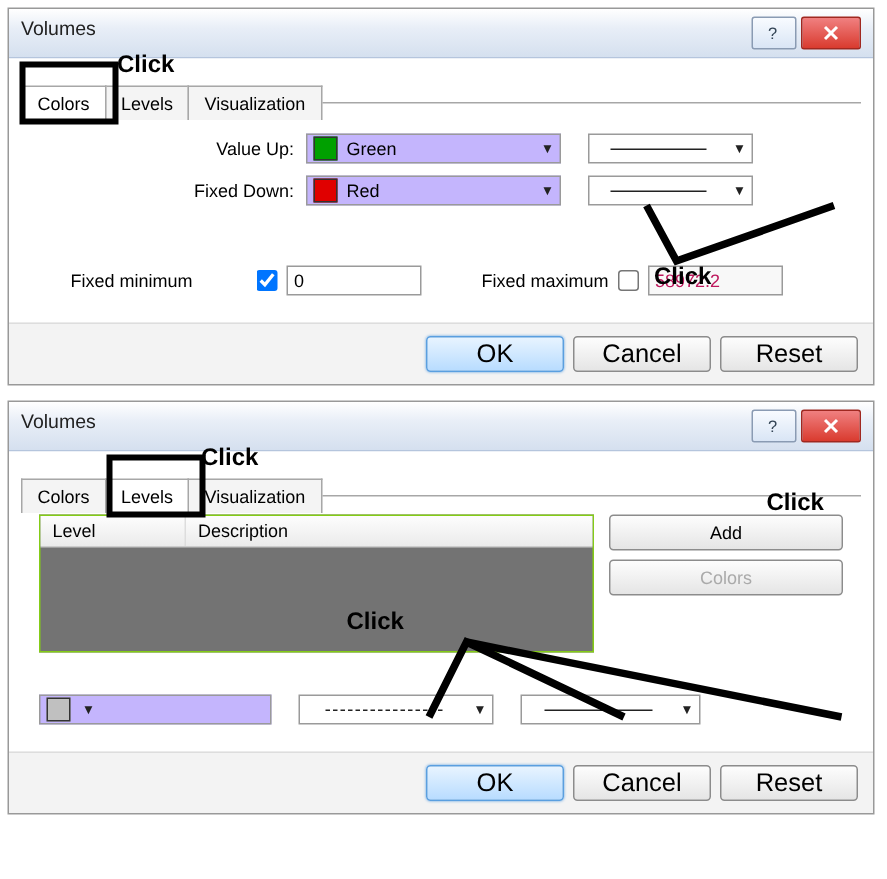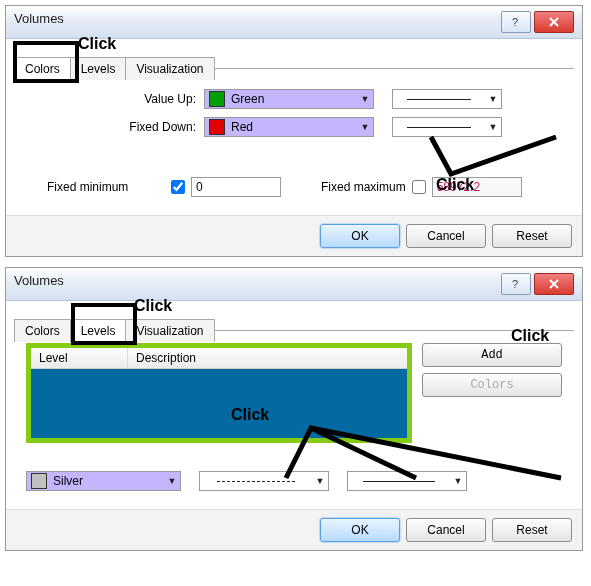--- a/index.html
+++ b/index.html
@@ -21,28 +21,28 @@
 .color-sel .txt{flex:1;padding-left:2px}
 .dd-arrow{width:16px;text-align:center;font-size:9px;color:#222}
 .line-sel{display:flex;align-items:center;border:1px solid #9a9a9a;background:#fff;width:110px;height:20px;margin-left:18px;box-sizing:border-box}
 .line-sel .prev{flex:1;display:flex;align-items:center;justify-content:center}
 .solid{height:0;border-top:1.5px solid #222;width:70%}
 .dashed{height:0;border-top:1px dashed #222;width:70%}
 .num-inp{border:1px solid #9a9a9a;height:20px;width:90px;padding:0 4px;box-sizing:border-box;font-family:inherit;font-size:12px}
 .num-inp[disabled]{color:#be185d;background:#f8f8f8}
 .chk{width:14px;height:14px;margin:0 6px}
 .btnbar{display:flex;justify-content:flex-end;padding:8px 10px;gap:6px;background:#f3f3f3;border-top:1px solid #ddd}
-.btn{width:80px;height:24px;border:1px solid #8c8c8c;border-radius:3px;background:linear-gradient(#fdfdfd,#e5e5e5);font-family:inherit;font-size:12px}
+.btn{width:92px;height:24px;border:1px solid #8c8c8c;border-radius:3px;background:linear-gradient(#fdfdfd,#e5e5e5);font-family:inherit;font-size:17px}
 .btn.ok{background:linear-gradient(#e8f4ff,#b8dcff);border-color:#5a9fe0;box-shadow:0 0 2px #5a9fe0}
-.tbl{border:5px solid #84cc16;background:#0369a1;height:90px;width:385px}
+.tbl{border:1px solid #84cc16;background:#737373;height:90px;width:385px}
 .thdr{display:flex;background:linear-gradient(#fdfdfd,#ebebeb);border-bottom:1px solid #ccc}
 .th{padding:3px 8px;font-size:12px}
 .th:first-child{width:80px;border-right:1px solid #ddd}
 .sidebtns{margin-left:10px;display:flex;flex-direction:column;gap:6px}
-.sidebtn{width:140px;height:24px;border:1px solid #8c8c8c;border-radius:3px;background:linear-gradient(#fdfdfd,#e5e5e5);font-family:Liberation Mono, monospace;font-size:12px}
+.sidebtn{width:156px;height:24px;border:1px solid #8c8c8c;border-radius:3px;background:linear-gradient(#fdfdfd,#e5e5e5);font-family:Liberation Sans, sans-serif;font-size:12px}
 .sidebtn[disabled]{color:#aaa}
 .ann{position:absolute;font-weight:bold;font-size:16px;color:#000;z-index:10;pointer-events:none}
 .box-ann{position:absolute;border:4px solid #000;z-index:9;pointer-events:none}
 </style>
 </head>
 <body>
 
 <div class="dlg">
   <div class="titlebar">
     <span class="title">Volumes</span>
@@ -166,21 +166,20 @@
 
     <div class="ann" style="left:225px;top:138px">Click</div>
     <svg style="position:absolute;left:270px;top:155px;pointer-events:none" width="300" height="60">
       <polyline points="10,55 35,5 140,55" fill="none" stroke="#000" stroke-width="5"></polyline>
       <polyline points="35,5 285,55" fill="none" stroke="#000" stroke-width="5"></polyline>
     </svg>
 
     <div class="row" style="margin-top:28px">
       <div class="color-sel" style="width:155px">
         <div class="swatch" style="background:#c0c0c0"></div>
-        <span class="txt">Silver</span>
         <span class="dd-arrow">▼</span>
       </div>
       <div class="line-sel" style="width:130px">
         <div class="prev">
             <div class="dashed"></div>
           </div>
         <span class="dd-arrow">▼</span>
       </div>
       <div class="line-sel" style="width:120px">
         <div class="prev">

